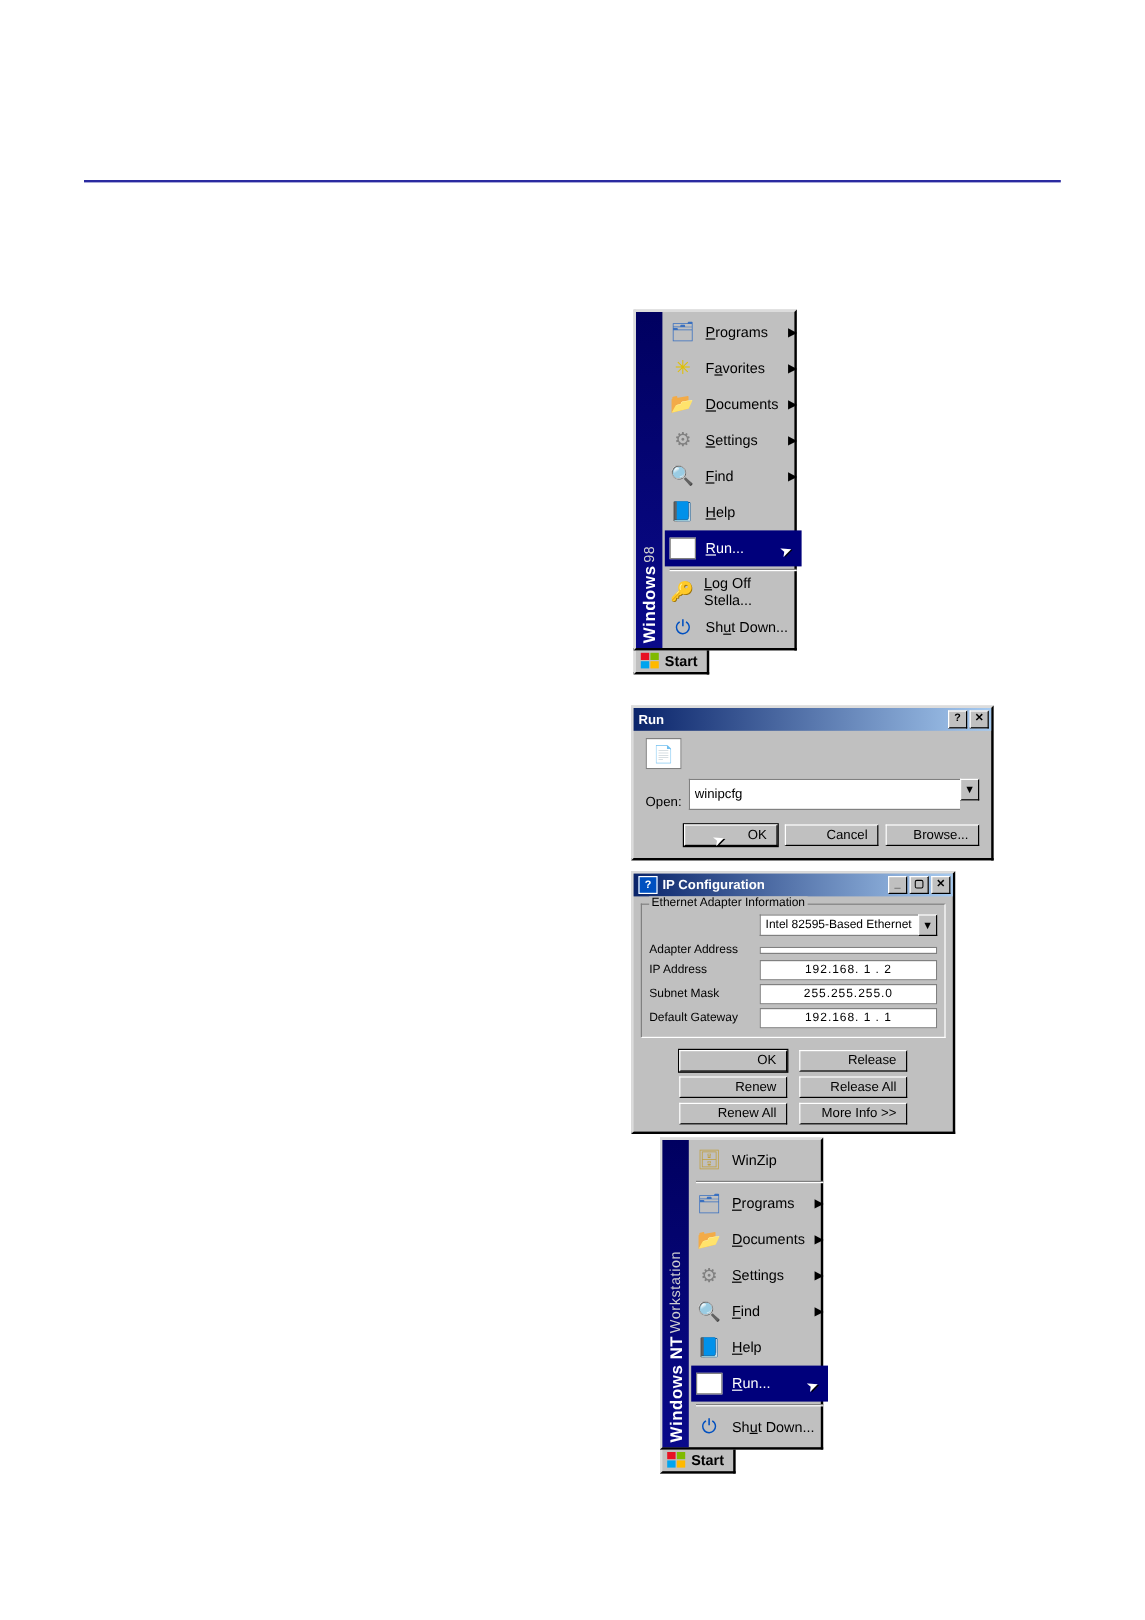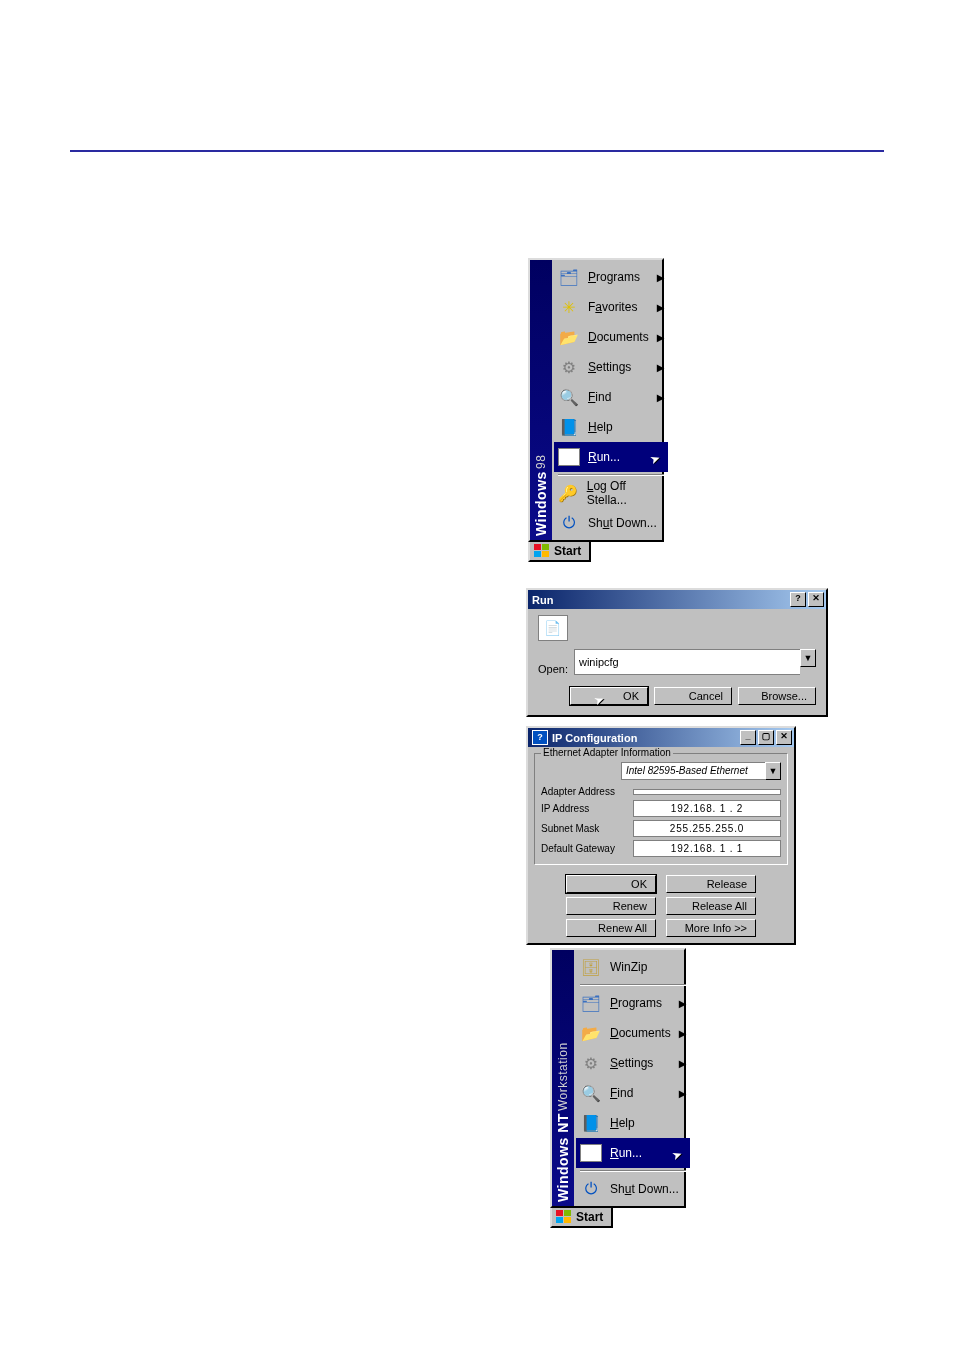--- a/index.html
+++ b/index.html
@@ -284,22 +284,21 @@
     padding: 0 2px;
     font-size: 10px;
   }
   .ip-adapter-row {
     display: flex;
     margin-bottom: 6px;
   }
   .ip-adapter-row .sel {
     margin-left: auto;
     display: flex;
-    width: 160px;
-    font-style: italic;
+    width: 148px;
   }
   .ip-adapter-row .sel .val {
     flex: 1;
     font-size: 10px;
     padding: 2px 4px;
     background: #fff;
     border: 1px solid #808080;
     border-right: none;
     white-space: nowrap;
     overflow: hidden;

